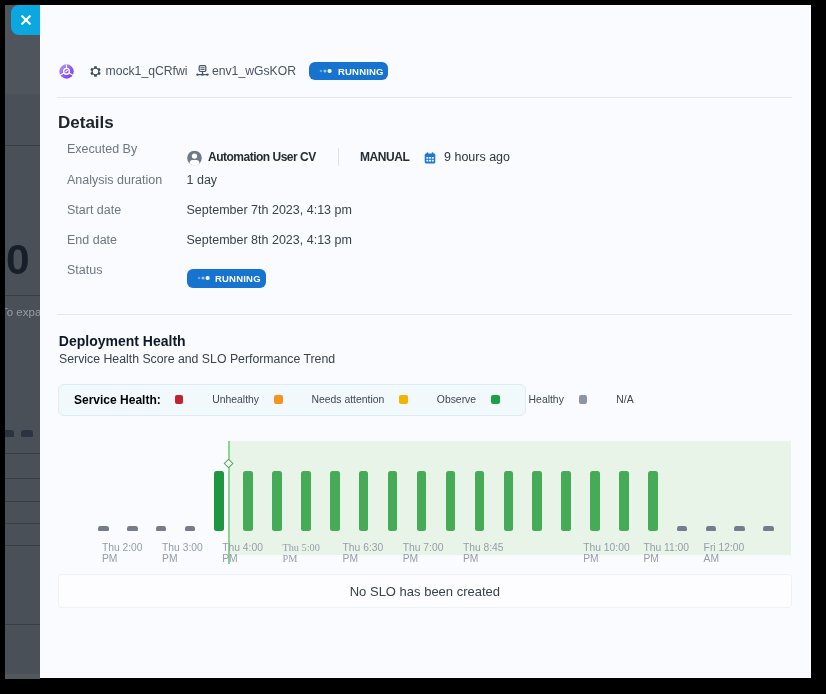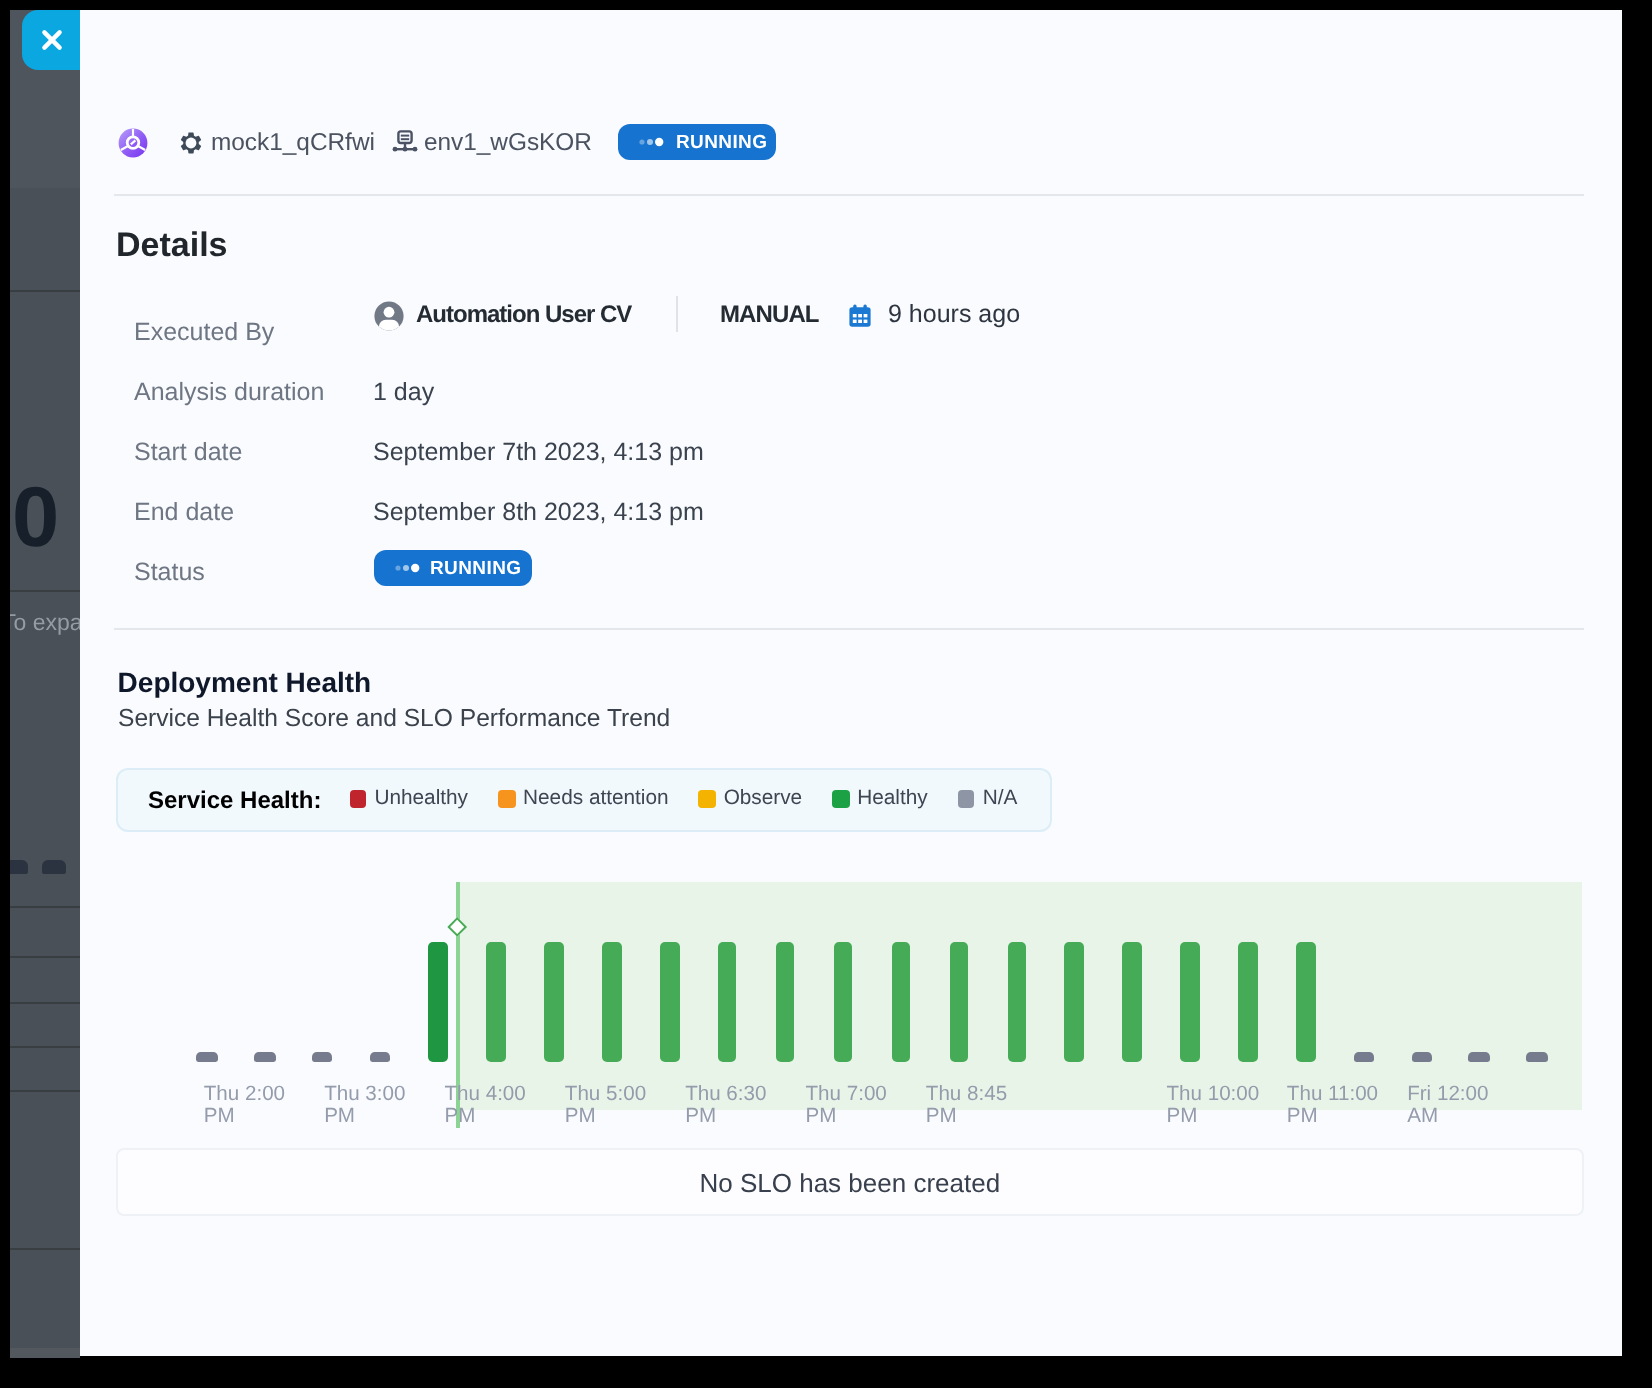--- a/index.html
+++ b/index.html
@@ -25,36 +25,36 @@
   #modal-title { left:17px; top:17px; font-size:17px; font-weight:700; color:#21262c; letter-spacing:0.1px; }
   #tag-row { left:19px; top:57px; height:18px; display:flex; align-items:center; }
   .tag-text { font-size:12.2px; color:#4b5260; }
   .badge { height:18.5px; border-radius:6px; background:#1673cf; display:flex; align-items:center;
     padding:0 0 0 10px; width:79px; }
   .badge-text { font-size:9.5px; font-weight:700; color:#fff; letter-spacing:0.2px; margin-left:5.5px; }
   .divider { left:17px; width:735px; height:1px; background:#e4e8ed; }
 
   #details-heading { left:18px; top:107.5px; font-size:17px; font-weight:700; color:#21262c; }
   #details-rows { left:27px; top:137.4px; width:700px; }
-  .drow { height:30.2px; display:flex; align-items:flex-end; position:relative; }
+  .drow { height:30.2px; display:flex; align-items:flex-start; position:relative; }
   .rv { position:absolute; top:50%; transform:translateY(-50%); display:flex; align-items:center; }
   .dlabel { width:119.5px; font-size:12.5px; color:#6e7683; flex:none; }
   .dvalue { font-size:12.5px; color:#3a424e; display:flex; align-items:center; }
   .semib { font-weight:700; color:#252b33; }
   .vsep { width:1px; height:18px; background:#dfe3e9; margin-left:8px; }
 
   #dh-heading { left:18.8px; top:327.7px; font-size:14px; font-weight:700; color:#0f172a; }
   #dh-subtitle { left:19px; top:347px; font-size:12.3px; color:#3b424c; }
 
   #legend-box { left:18px; top:378.5px; width:468px; height:32px; background:#f1f9fd;
     border:1px solid #dcedf7; border-radius:6px; display:flex; align-items:center; padding-left:15px; }
   #legend-title { font-size:12px; font-weight:700; color:#000000; margin-right:14px; white-space:nowrap; }
   .leg-item { display:flex; align-items:center; margin-right:15px; }
   .leg-sq { width:8.5px; height:8.5px; border-radius:2px; margin-right:4px; flex:none; }
-  .leg-label { font-size:10.4px; color:#3f4652; white-space:nowrap; }
+  .leg-label { font-size:10.4px; color:#3f4652; white-space:nowrap;margin-left:25px; }
 
   
   #chart { left:0; top:0; width:771px; height:667px; pointer-events:none; }
   #shade { left:188.6px; top:436.4px; width:562.7px; height:114px; background:#e9f4e9; }
   #vline { left:187.8px; top:436.4px; width:1.8px; height:122.2px; background:#8bd494; }
   #diamond { left:185.2px; top:455.3px; width:7.2px; height:7.2px; background:#fff;
     border:1.4px solid #49ab55; transform:rotate(45deg); }
   .bar { width:9.6px; border-radius:2.5px; }
   .nadash { width:10.6px; height:4.2px; border-radius:2.4px 2.4px 1.2px 1.2px; }
   .tick { font-size:10.3px; line-height:11.4px; color:#949bab; white-space:pre-line; }
@@ -259,21 +259,21 @@
           <div class="abs nadash" style="left: 694.46px; top: 521.4px; background: rgb(118, 124, 141);"></div>
           <div class="abs nadash" style="left: 723.39px; top: 521.4px; background: rgb(118, 124, 141);"></div>
         </div>
       <div id="ticks">
           <div class="abs tick" style="left: 61.9px; top: 536.8px;">Thu 2:00
 PM</div>
           <div class="abs tick" style="left: 122.07px; top: 536.8px;">Thu 3:00
 PM</div>
           <div class="abs tick" style="left: 182.24px; top: 536.8px;">Thu 4:00
 PM</div>
-          <div class="abs tick" style="left: 242.41px; top: 536.8px;">Thu 5:00
+          <div class="abs tick" style="left: 242.41px; top: 536.8px; font-family: Liberation Serif, serif;">Thu 5:00
 PM</div>
           <div class="abs tick" style="left: 302.58px; top: 536.8px;">Thu 6:30
 PM</div>
           <div class="abs tick" style="left: 362.75px; top: 536.8px;">Thu 7:00
 PM</div>
           <div class="abs tick" style="left: 422.92px; top: 536.8px;">Thu 8:45
 PM</div>
           <div class="abs tick" style="left: 483.09px; top: 536.8px; margin-top: 41px;">Thu 9:00
 PM</div>
           <div class="abs tick" style="left: 543.26px; top: 536.8px;">Thu 10:00

